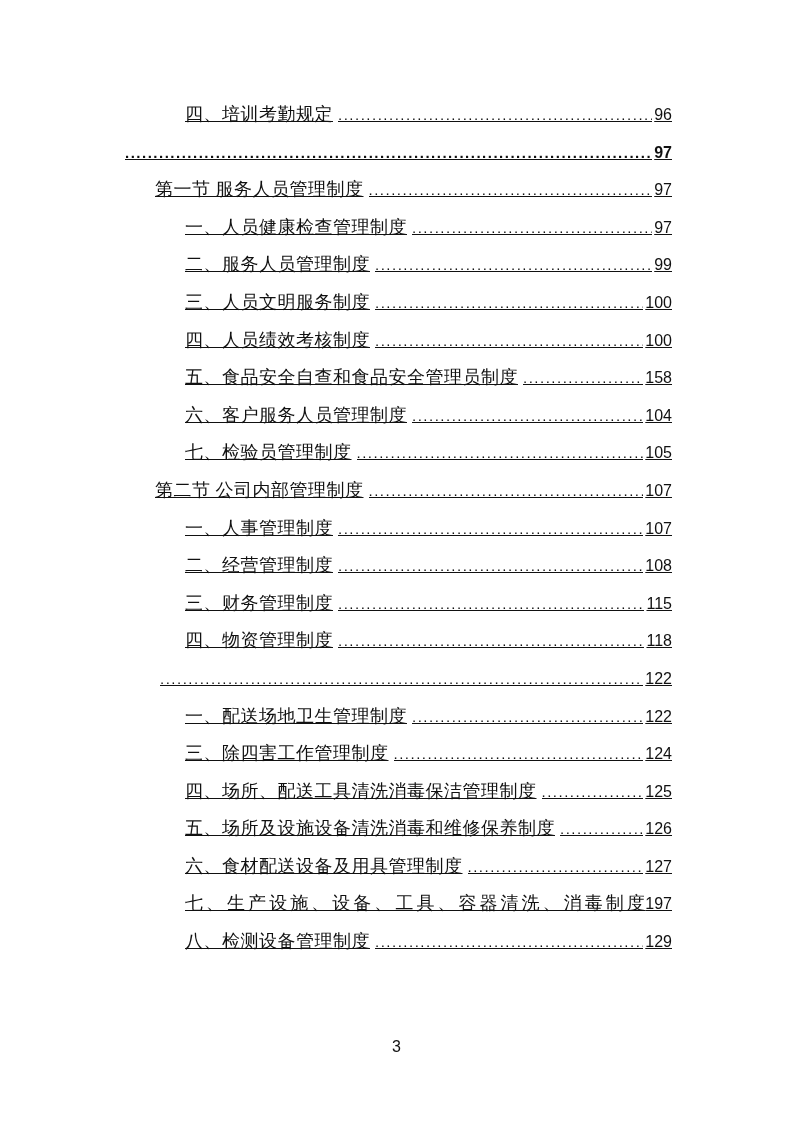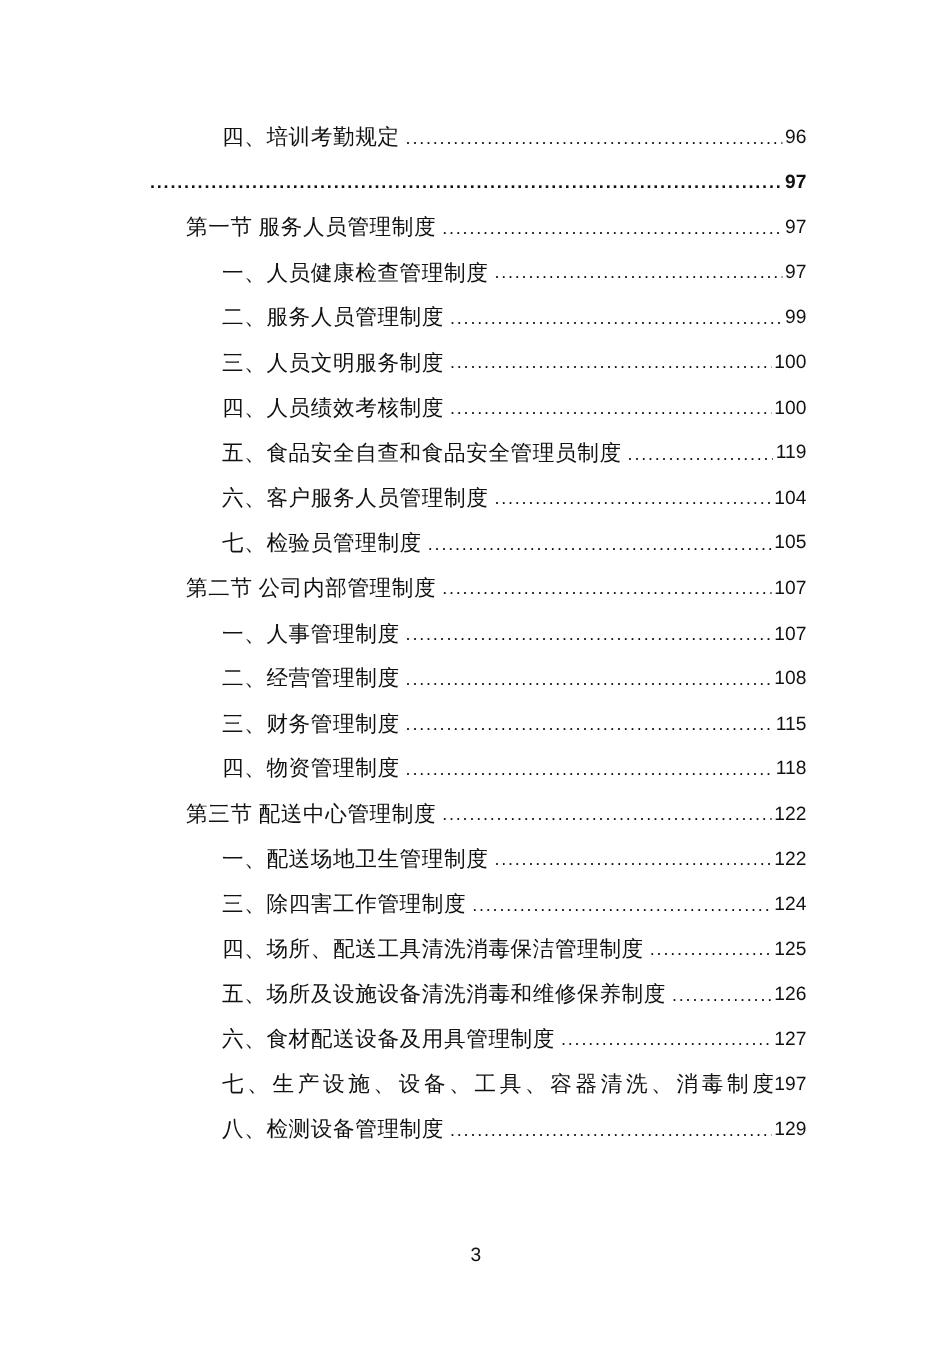--- a/index.html
+++ b/index.html
@@ -18,25 +18,26 @@
     margin: 0 auto;
   }
   .toc {
     position: absolute;
     top: 96px;
     left: 120px;
     right: 121px;
   }
   .toc-row {
     display: flex;
-    align-items: center;
+    align-items: flex-end;
     height: 37.6px;
     line-height: 37.6px;
     font-size: 18px;
     cursor: pointer;
+    text-decoration: underline;
   }
   .toc-row.section { margin-left: 35px; }
   .toc-row.item    { margin-left: 65px; }
   .toc-label {
     white-space: nowrap;
     letter-spacing: 0.5px;
   }
   .toc-leader {
     flex: 1;
     overflow: hidden;
@@ -121,21 +122,21 @@
     <span class="toc-page">100</span>
   </div>
       <div class="toc-row item">
     <span class="toc-label">四、人员绩效考核制度</span>
     <span class="toc-leader" aria-hidden="true"></span>
     <span class="toc-page">100</span>
   </div>
       <div class="toc-row item">
     <span class="toc-label">五、食品安全自查和食品安全管理员制度</span>
     <span class="toc-leader" aria-hidden="true"></span>
-    <span class="toc-page">119</span>
+    <span class="toc-page">158</span>
   </div>
       <div class="toc-row item">
     <span class="toc-label">六、客户服务人员管理制度</span>
     <span class="toc-leader" aria-hidden="true"></span>
     <span class="toc-page">104</span>
   </div>
       <div class="toc-row item">
     <span class="toc-label">七、检验员管理制度</span>
     <span class="toc-leader" aria-hidden="true"></span>
     <span class="toc-page">105</span>
@@ -159,21 +160,20 @@
     <span class="toc-label">三、财务管理制度</span>
     <span class="toc-leader" aria-hidden="true"></span>
     <span class="toc-page">115</span>
   </div>
       <div class="toc-row item">
     <span class="toc-label">四、物资管理制度</span>
     <span class="toc-leader" aria-hidden="true"></span>
     <span class="toc-page">118</span>
   </div>
       <div class="toc-row section">
-    <span class="toc-label">第三节 配送中心管理制度</span>
     <span class="toc-leader" aria-hidden="true"></span>
     <span class="toc-page">122</span>
   </div>
       <div class="toc-row item">
     <span class="toc-label">一、配送场地卫生管理制度</span>
     <span class="toc-leader" aria-hidden="true"></span>
     <span class="toc-page">122</span>
   </div>
       <div class="toc-row item">
     <span class="toc-label">三、除四害工作管理制度</span>

